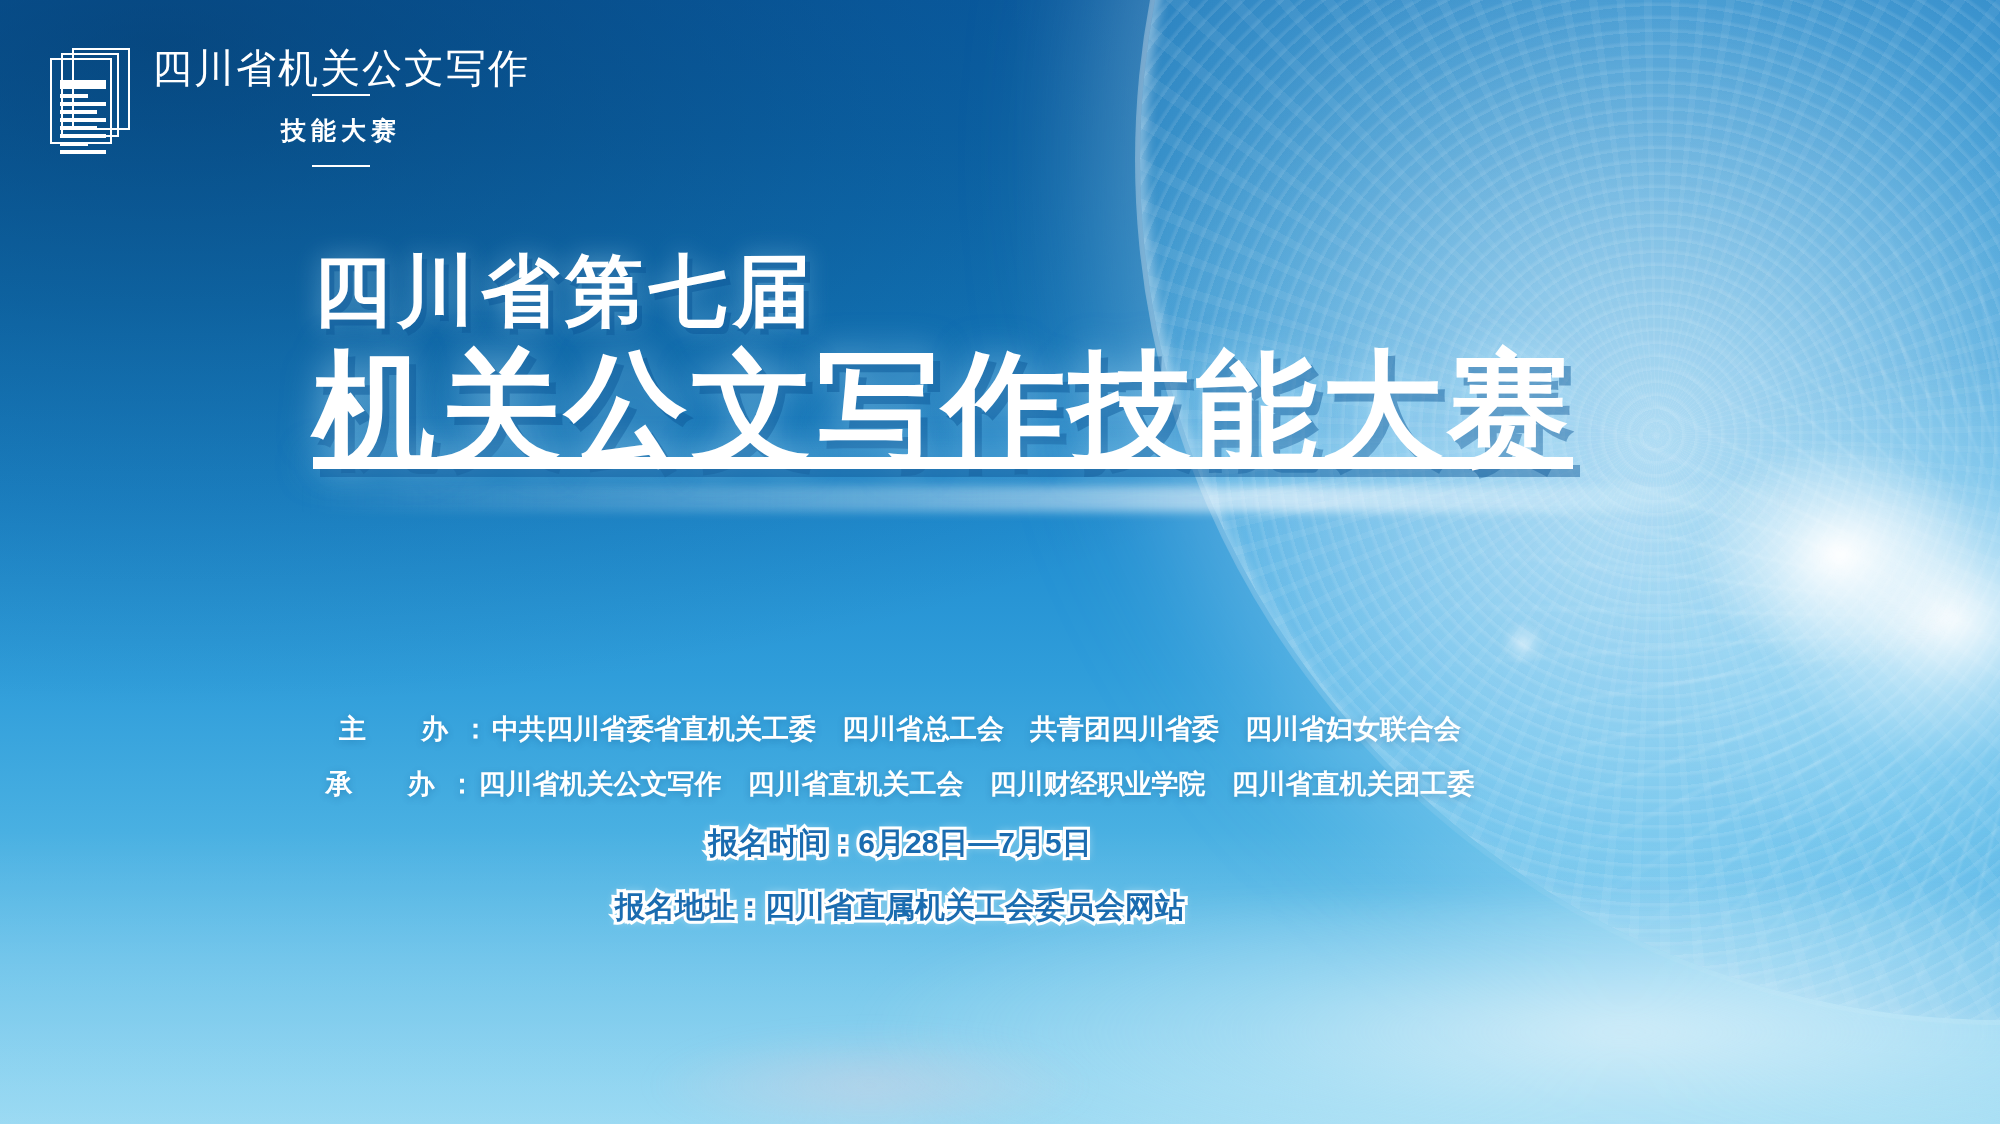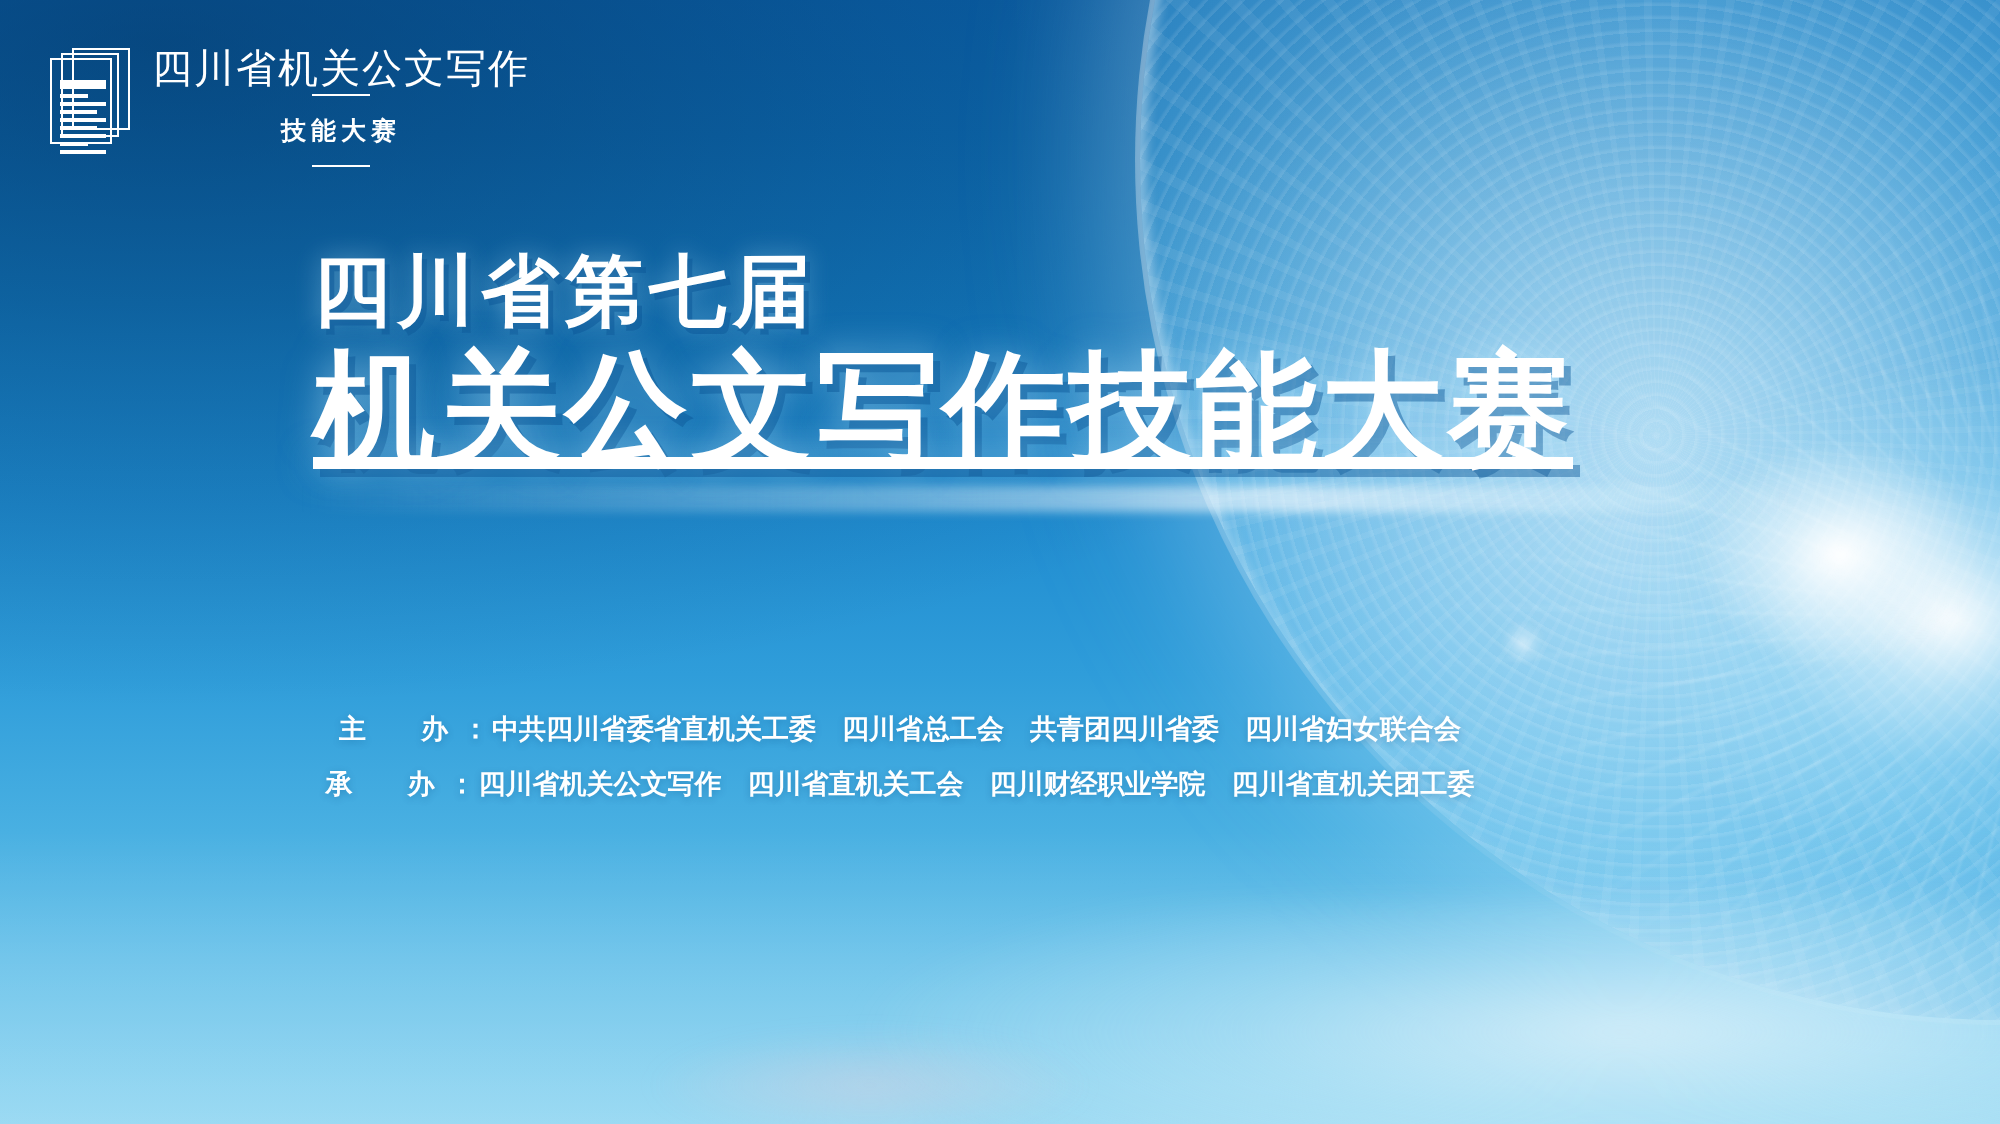--- a/index.html
+++ b/index.html
@@ -294,14 +294,18 @@
 
   <div id="orgs">
     <div class="org-line">
       <span class="org-label">主　办</span><span class="org-colon">：</span><span class="org-item">中共四川省委省直机关工委</span><span class="org-item">四川省总工会</span><span class="org-item">共青团四川省委</span><span class="org-item">四川省妇女联合会</span>
     </div>
     <div class="org-line">
       <span class="org-label">承　办</span><span class="org-colon">：</span><span class="org-item">四川省机关公文写作</span><span class="org-item">四川省直机关工会</span><span class="org-item">四川财经职业学院</span><span class="org-item">四川省直机关团工委</span>
     </div>
   </div>
 
+  <div id="reg">
+    <div class="reg-line">报名时间：6月28日—7月5日</div>
+    <div class="reg-line">报名地址：四川省直属机关工会委员会网站</div>
+  </div>
 
 </div>
 
 </body></html>

